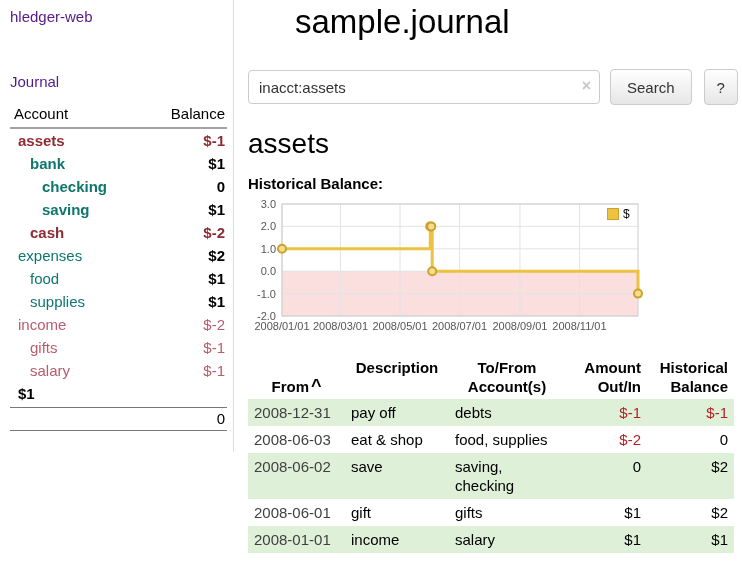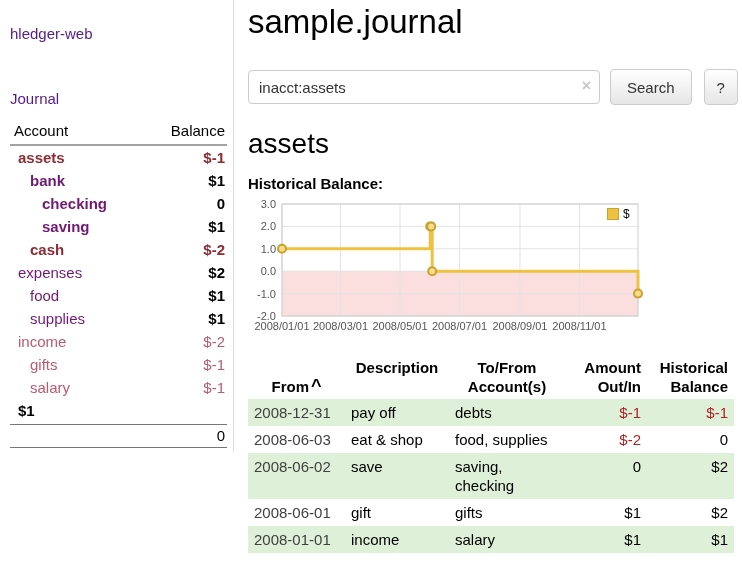--- a/index.html
+++ b/index.html
@@ -8,45 +8,45 @@
     font-family: "Liberation Sans", sans-serif;
     font-size: 15px;
     color: #000;
     background: #fff;
     position: relative;
     overflow: hidden;
   }
   a { text-decoration: none; cursor: pointer; }
 
   
-  .sidebar { position: absolute; left: 0; top: 17px; width: 233px; padding: 8px 6px 0 10px; }
+  .sidebar { position: absolute; left: 0; top: 0; width: 233px; padding: 8px 6px 0 10px; }
   .sidebar-divider { position: absolute; left: 233px; top: 0; width: 1px; height: 452px; background: #ddd; }
   .app-title { display: block; color: #551a8b; line-height: 18px; }
   .journal-link { display: block; margin-top: 47px; color: #551a8b; line-height: 18px; }
   .acct-header { display: flex; justify-content: space-between; margin-top: 14px;
                  padding: 0 2px 4px 4px; border-bottom: 2px solid #a3a3a3; line-height: 18px; }
   .acct-row { display: flex; justify-content: space-between; align-items: baseline;
               line-height: 23px; padding-right: 2px; }
   .ind0 { padding-left: 8px; }
   .ind1 { padding-left: 20px; }
   .ind2 { padding-left: 32px; }
   .bold { font-weight: bold; }
-  .acct-name { color: #701a75; }
+  .acct-name { color: #0f766e; }
   .acct-name.neg { color: #8e2b33; }
   .acct-name.negsoft { color: #b95c6d; }
   .acct-bal { font-weight: bold; color: #000; }
   .acct-bal.neg { color: #8e2b33; }
   .acct-bal.negsoft { color: #b95c6d; font-weight: normal; }
   .acct-total { display: flex; justify-content: flex-end; margin-top: 2px;
                 border-top: 1px solid #777; border-bottom: 1px solid #777;
                 line-height: 22px; padding-right: 2px; }
 
   
   .main { position: absolute; left: 234px; top: 0; width: 508px; padding: 0 8px 0 14px; }
-  h1 { font-size: 33px; font-weight: normal; margin-top: 2px; line-height: 40px; }
+  h1 { font-size: 33px; font-weight: normal; margin-top: 2px; line-height: 40px; margin-left: 47px; }
   .search-row { display: flex; align-items: center; margin-top: 27px; }
   .search-wrap { position: relative; }
   .search-input { width: 352px; height: 34px; border: 1px solid #ccc; border-radius: 4px;
                   padding: 0 28px 0 10px; font-size: 15px; font-family: inherit; color: #333; }
   .clear-x { position: absolute; right: 9px; top: 7px; color: #c8c8c8;
              font-size: 16px; font-weight: bold; cursor: pointer; }
   .btn { height: 36px; margin-left: 10px; padding: 0 16px; font-size: 15px; font-family: inherit;
          color: #333; background: linear-gradient(#ffffff, #e6e6e6);
          border: 1px solid #ccc; border-radius: 4px; cursor: pointer; }
   .btn-help { margin-left: 12px; padding: 0 12px; }

